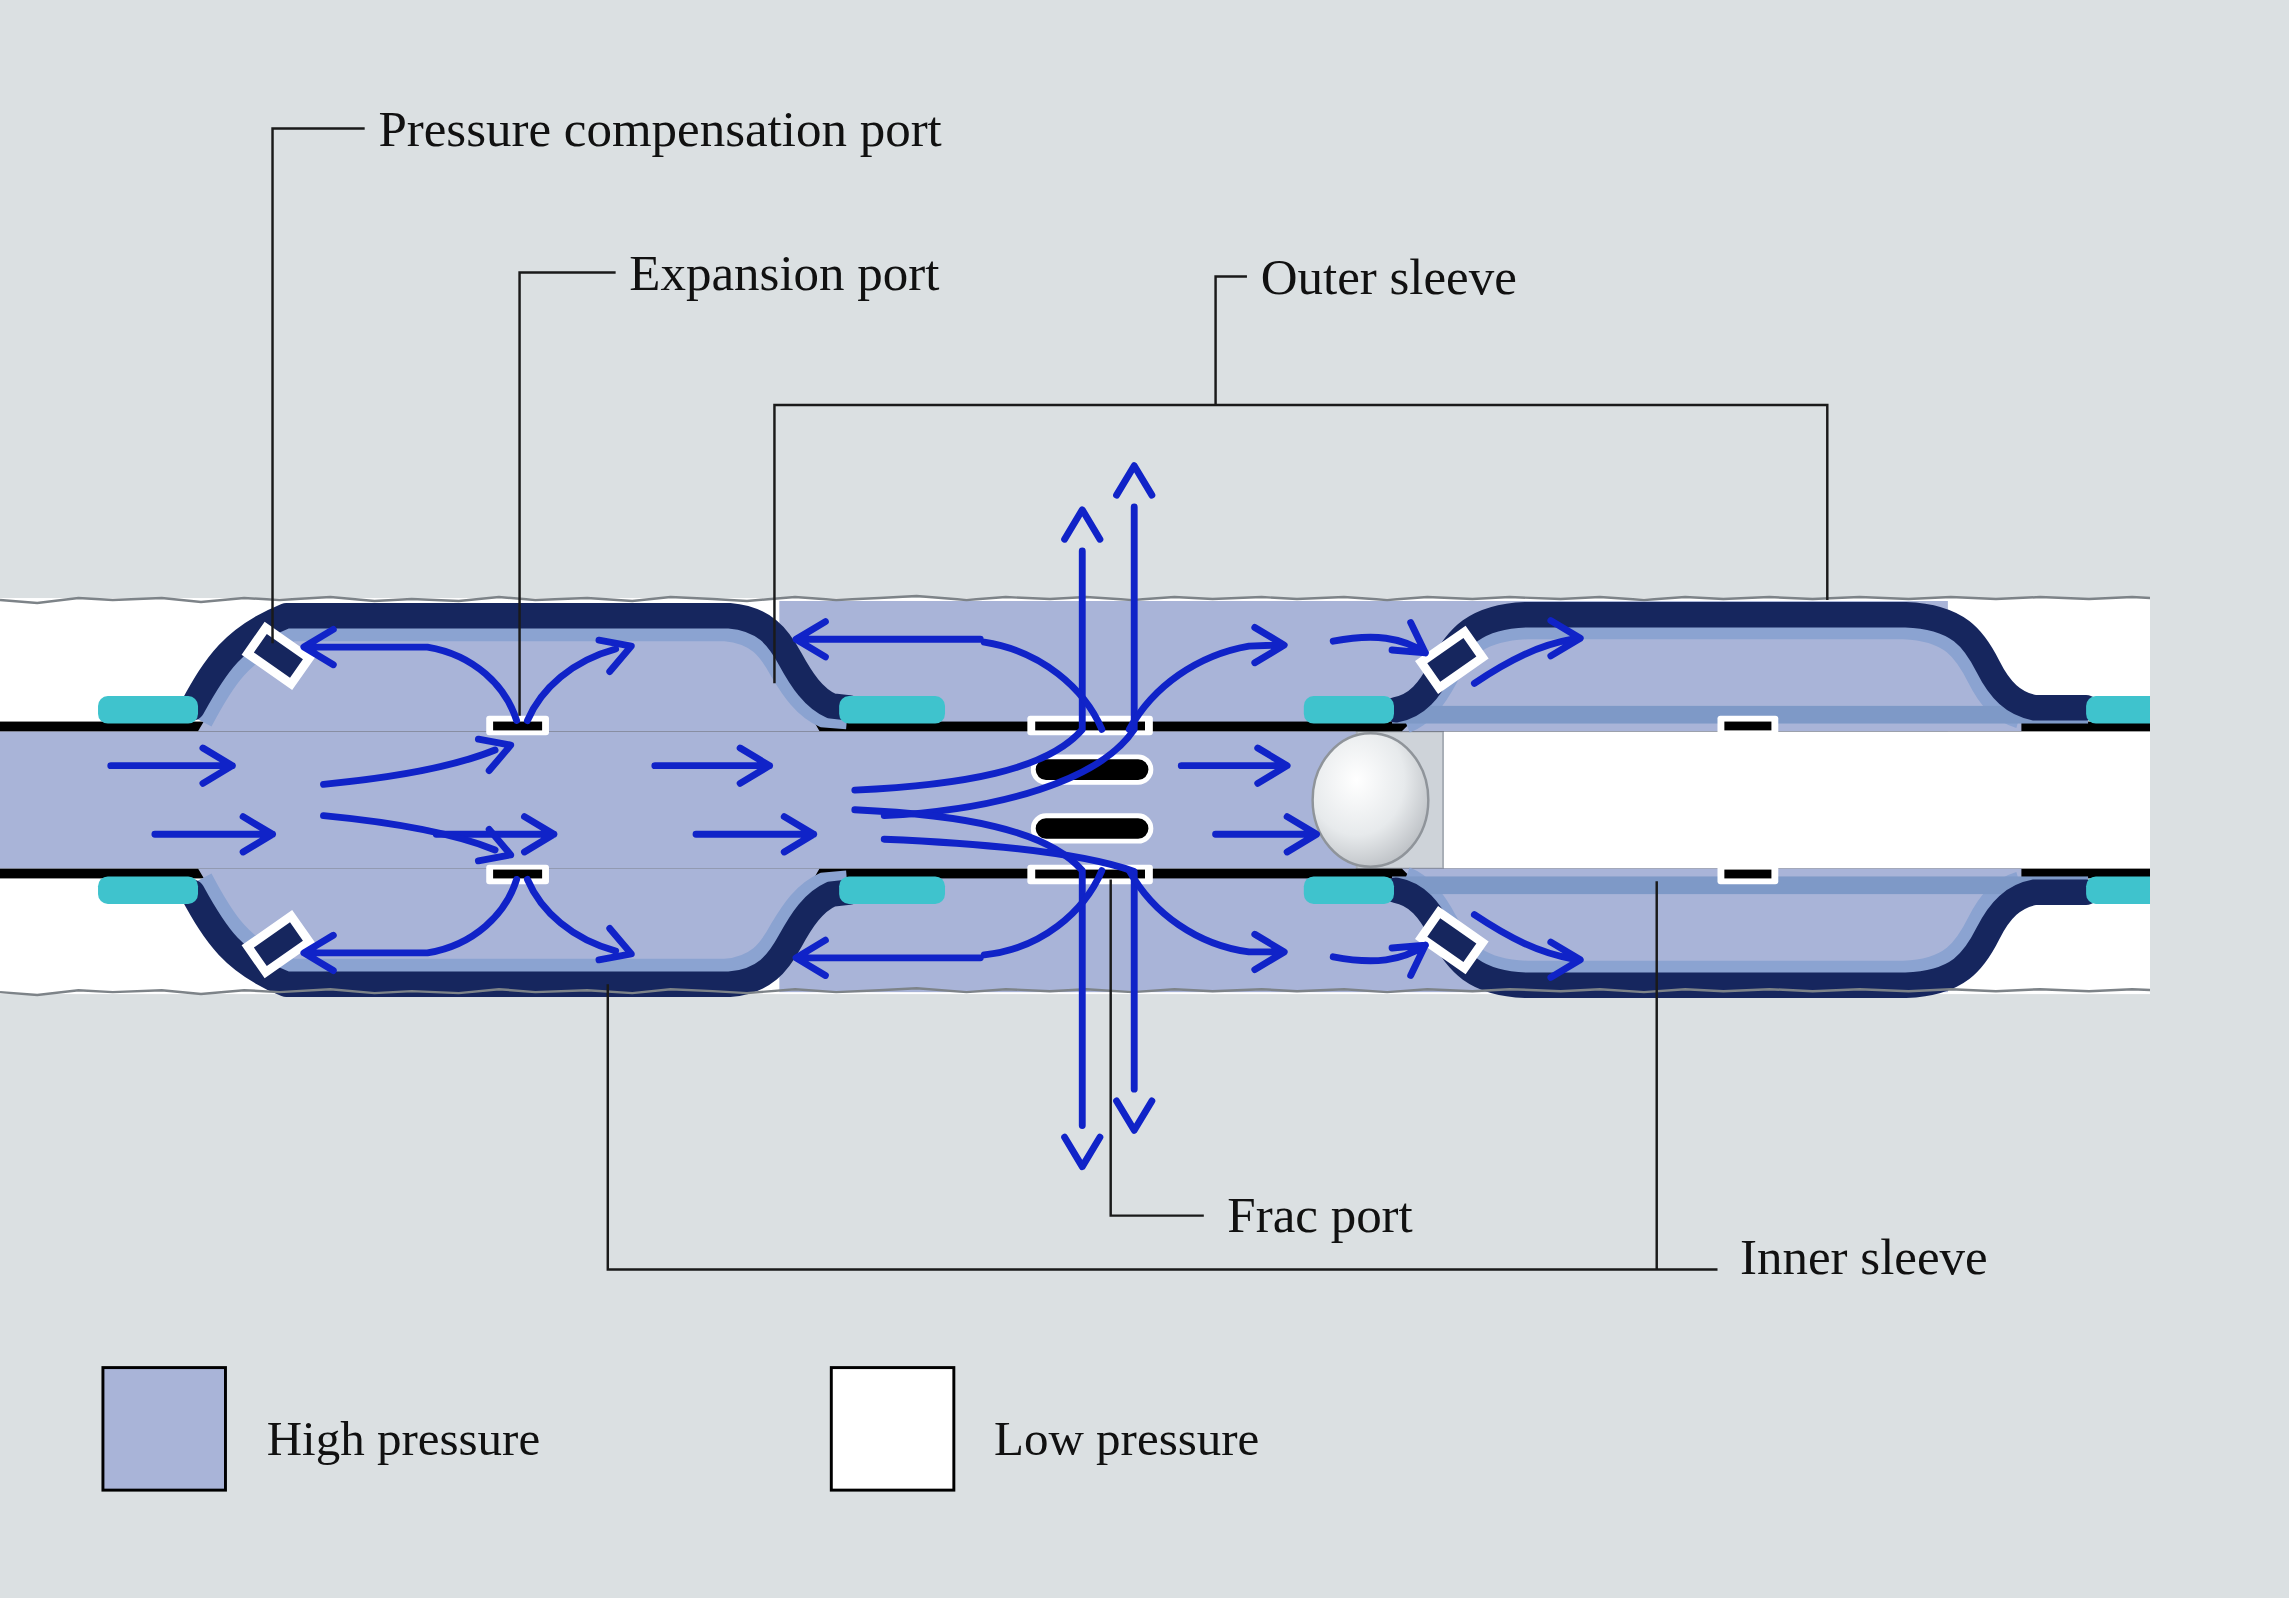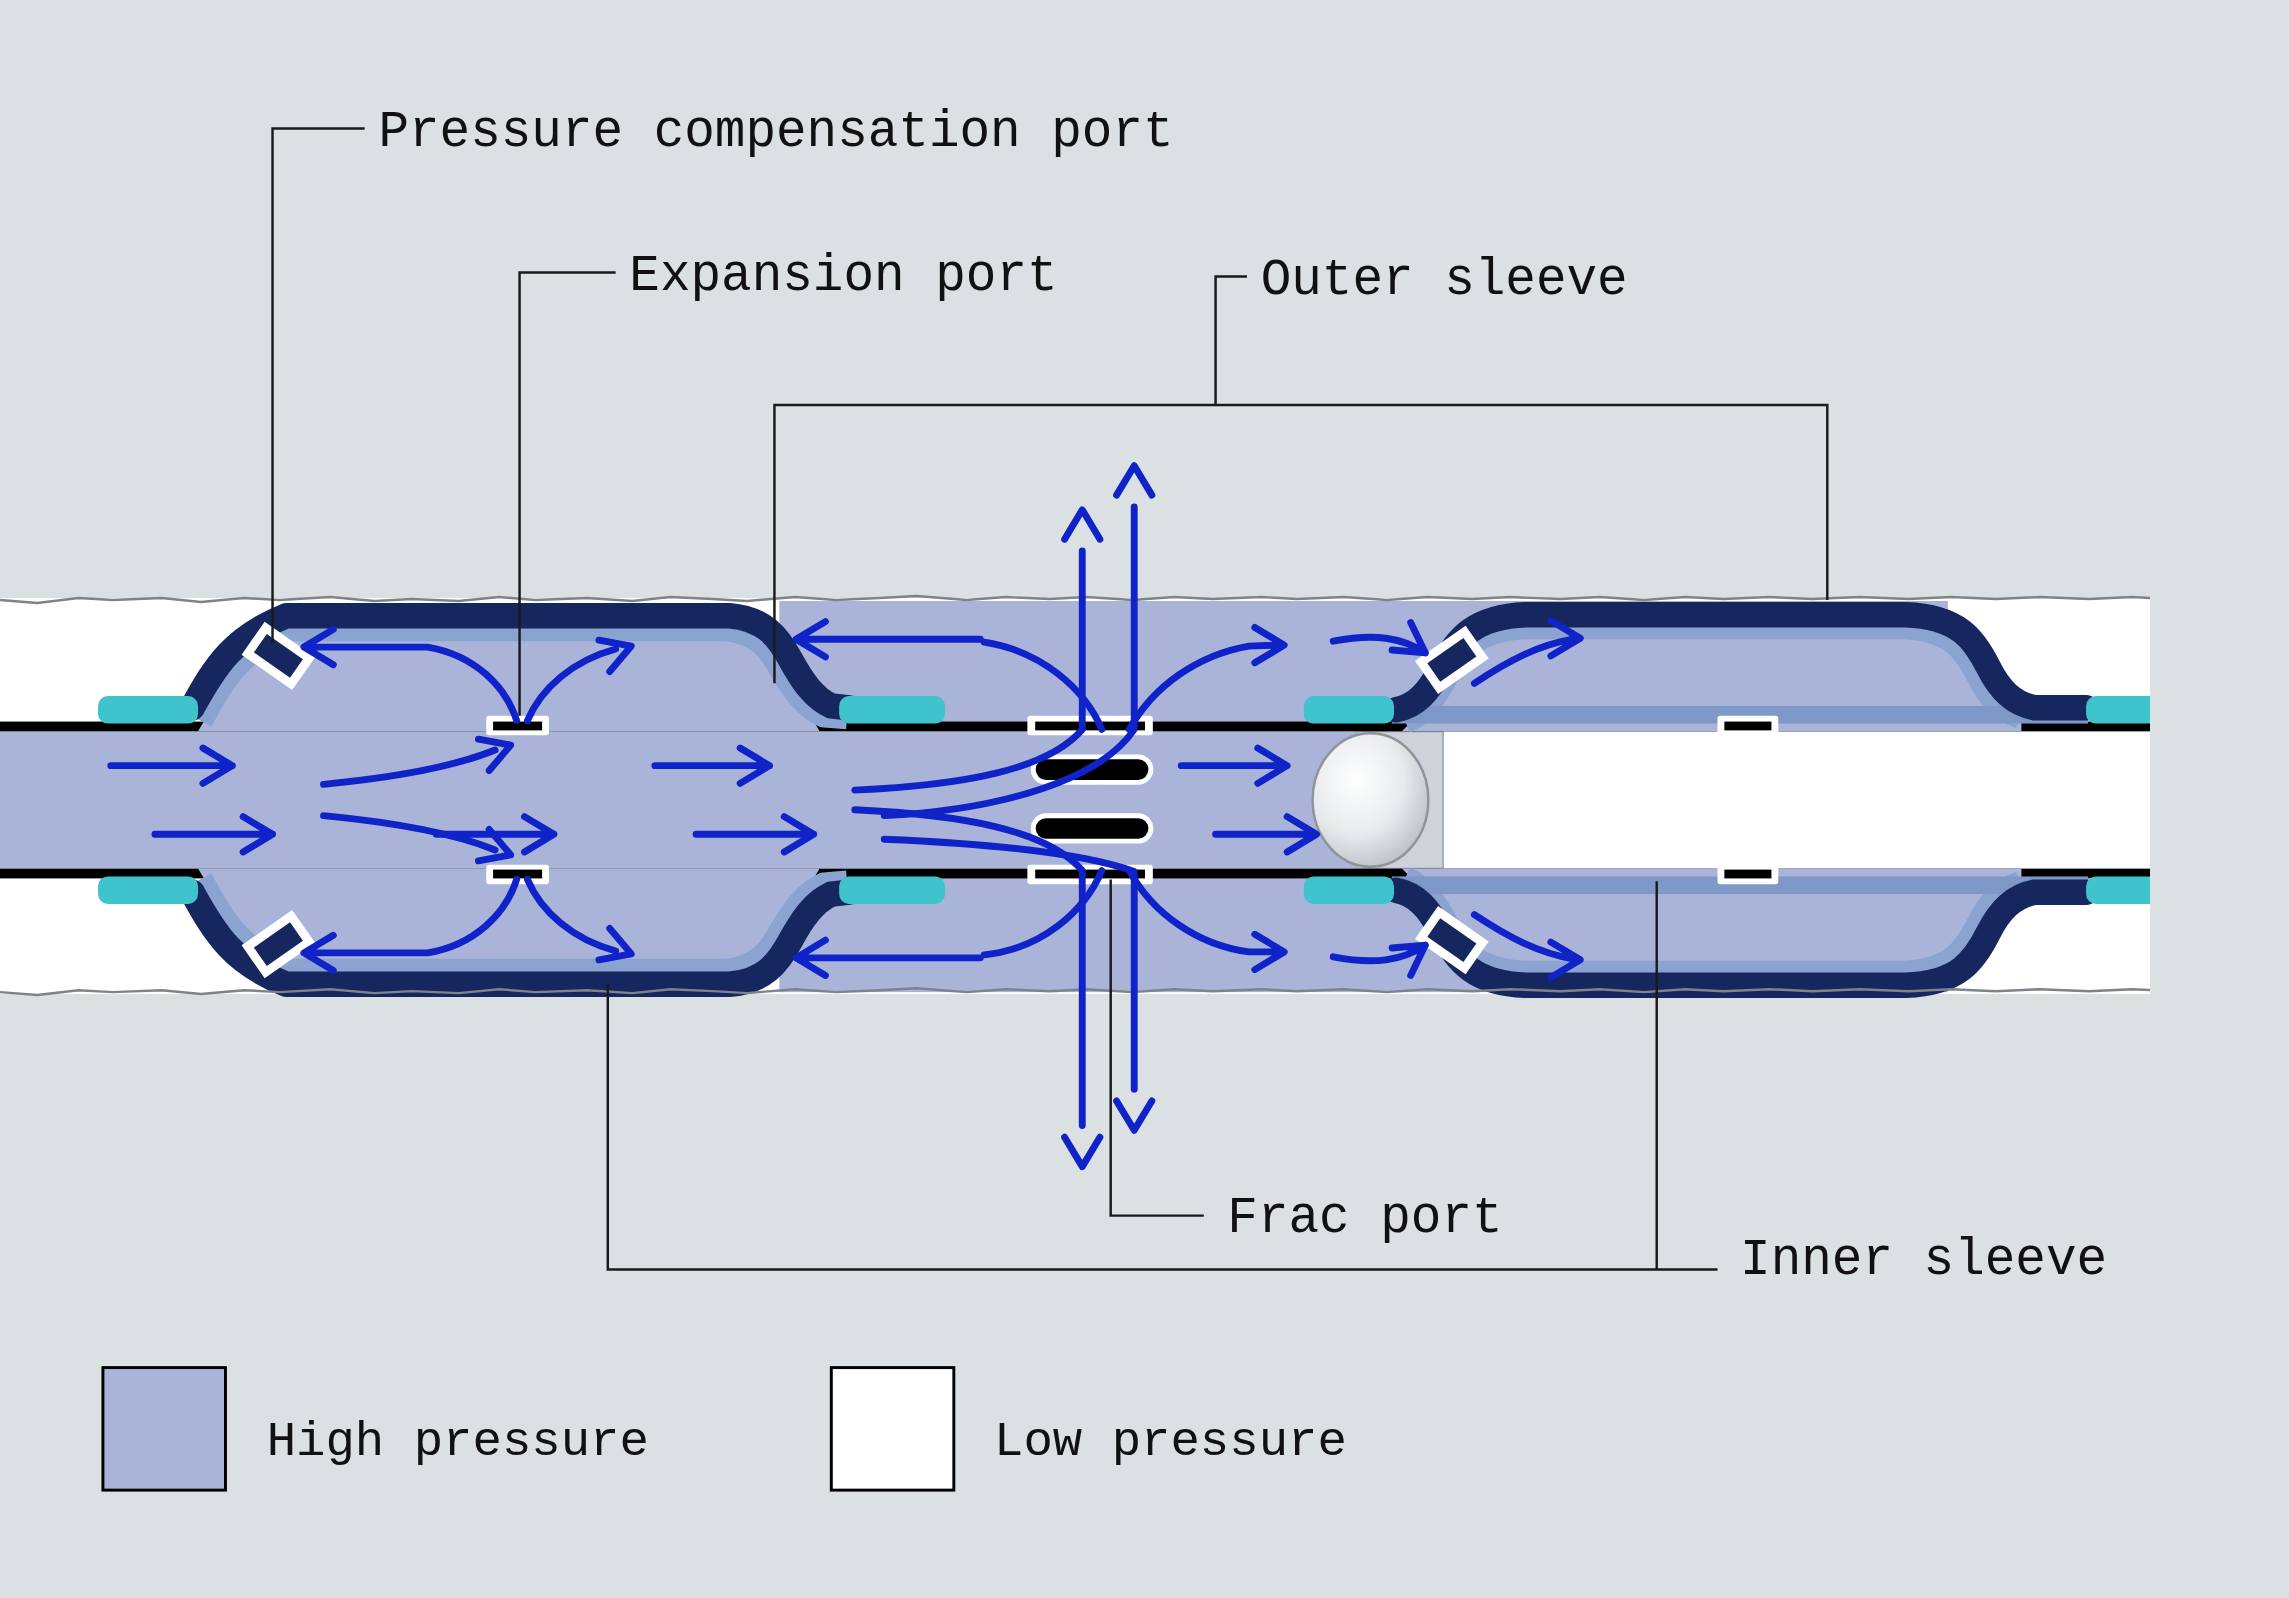--- a/index.html
+++ b/index.html
@@ -1,17 +1,17 @@
 <!DOCTYPE html>
 <html><head>
 <meta charset="utf-8">
 <style>
   html,body{margin:0;padding:0;background:#dbe0e2;}
   #stage{position:relative;width:2150px;height:1599px;overflow:hidden;
-         font-family:Liberation Mono, monospace;}
+         font-family:Liberation Serif, serif;}
   svg{display:block;}
   text{fill:#111111;}
   .lbl{font-size:52px;}
   .leg{font-size:50px;}
 </style>
 </head>
 <body>
 
 <div id="stage">
 <svg width="2290" height="1599" viewBox="0 0 2336 1631">

